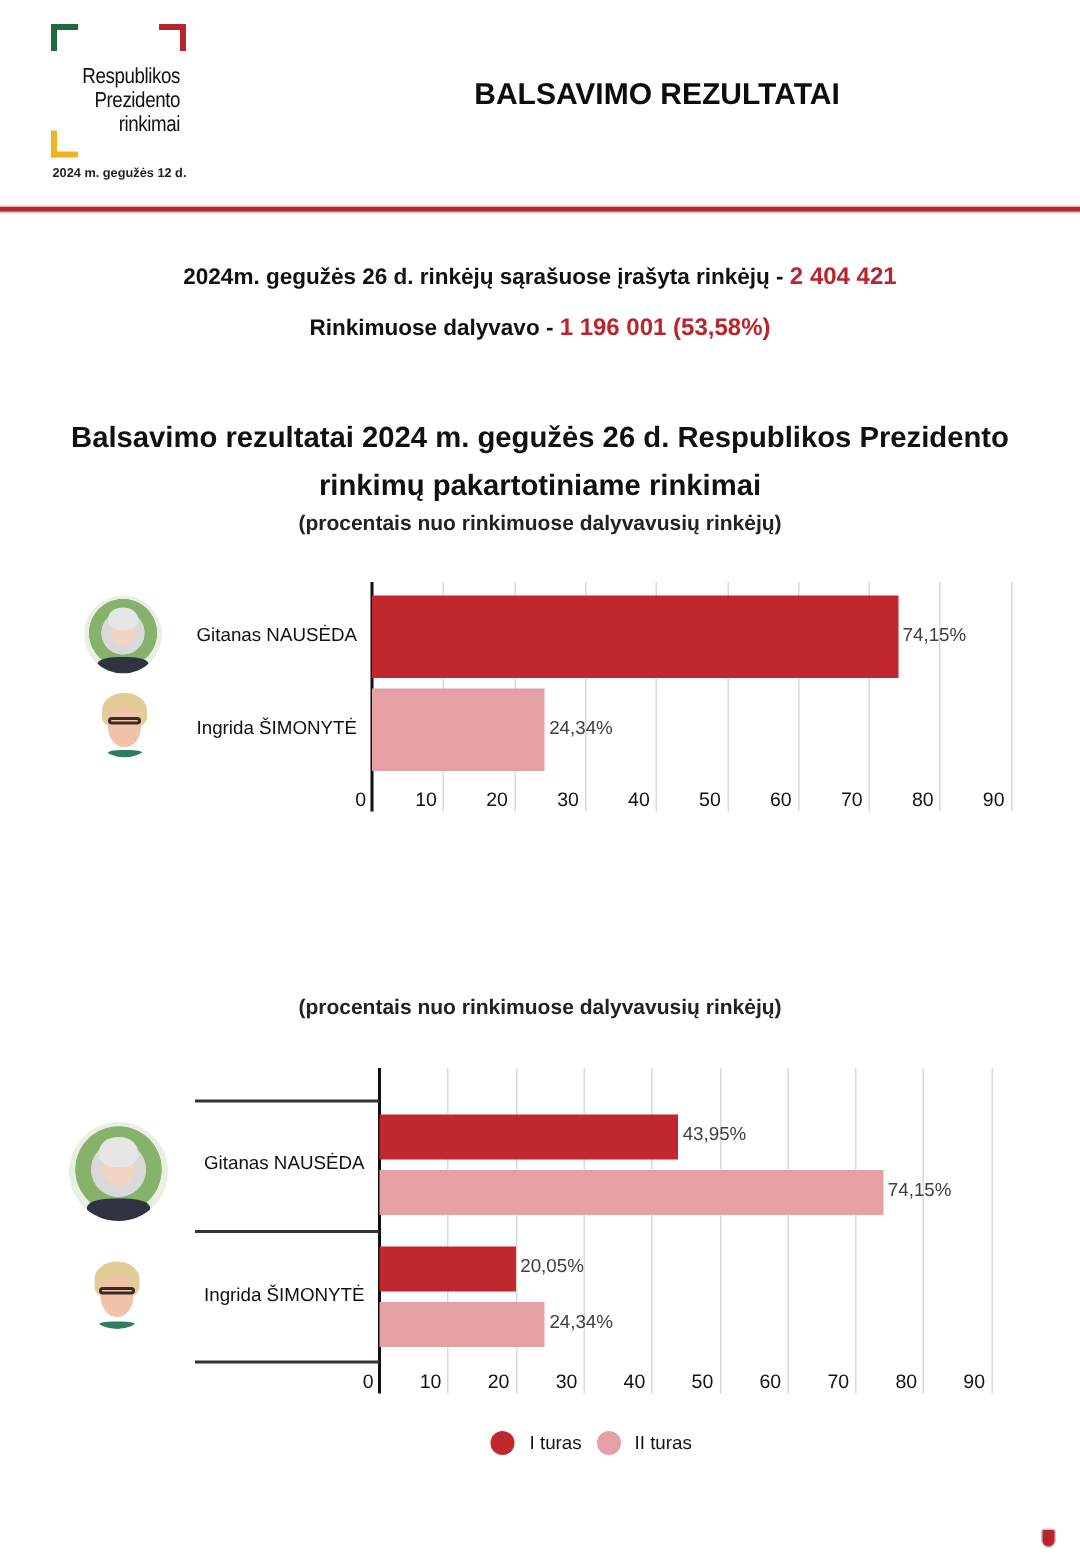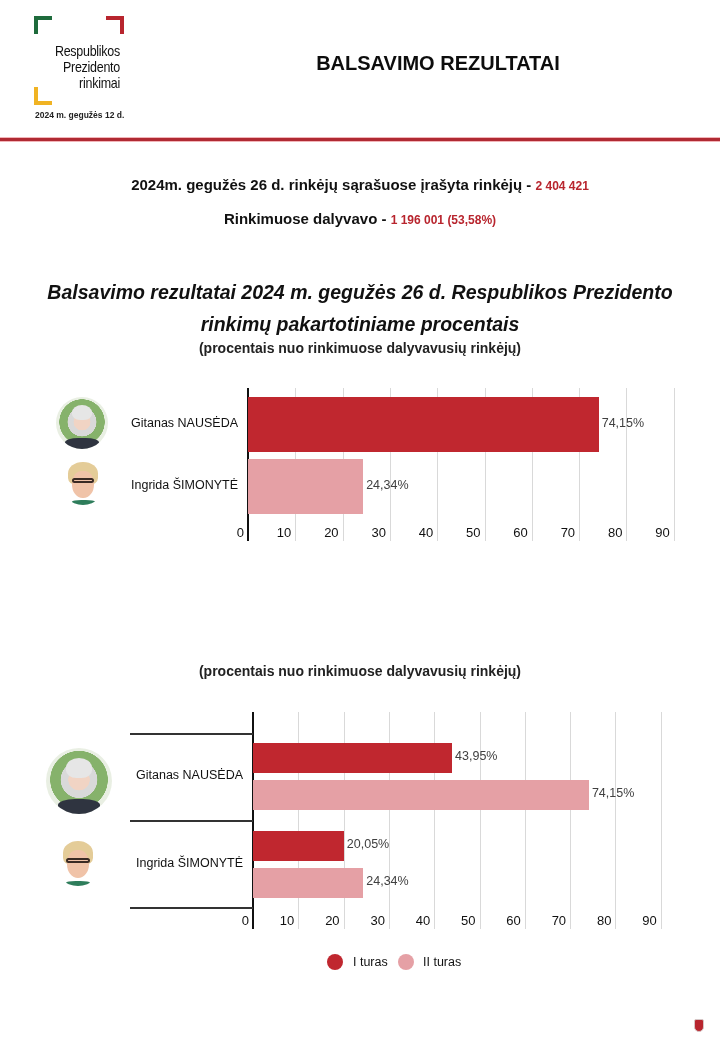--- a/index.html
+++ b/index.html
@@ -17,26 +17,26 @@
   .logo .logo-date { position: absolute; left: 2px; top: 94px; white-space: nowrap; font-size: 8.5px; font-weight: bold; color: #222; }
 
   .main-title { position: absolute; left: 228px; top: 52px; width: 420px; text-align: center;
     font-size: 20px; font-weight: bold; letter-spacing: 0px; color: #0d0d0d; }
 
   .divider { position: absolute; left: 0; top: 138px; width: 720px; height: 3px;
     background: #b02a33; box-shadow: 0 -1px 0 #f2b5b9, 0 1px 0 #f2b5b9; }
 
   
   .stat { position: absolute; left: 0; width: 720px; text-align: center; font-size: 15px; font-weight: bold; color: #111; }
-  .stat .hl { color: #b8252e; font-size: 12px; }
+  .stat .hl { color: #b8252e; font-size: 16px; }
   .stat-1 { top: 176px; }
   .stat-2 { top: 210px; }
 
   
-  .sec-title { position: absolute; left: 0; width: 720px; text-align: center; font-size: 19.5px; font-weight: bold; line-height: 32px; color: #111; font-style: italic; }
+  .sec-title { position: absolute; left: 0; width: 720px; text-align: center; font-size: 19.5px; font-weight: bold; line-height: 32px; color: #111; }
   .sec-sub { position: absolute; left: 0; width: 720px; text-align: center; font-size: 14px; font-weight: bold; color: #222; }
 
   
   .grid-line { position: absolute; width: 1px; background: #d9d9d9; }
   .axis-line { position: absolute; width: 2px; background: #111; }
   .tick-label { position: absolute; font-size: 13px; color: #111; text-align: right; width: 24px; }
   .bar { position: absolute; }
   .bar-label { position: absolute; font-size: 12.5px; color: #404040; white-space: nowrap; }
   .cand-name { position: absolute; font-size: 12.5px; color: #111; text-align: right; white-space: nowrap; }
   .cat-divider { position: absolute; height: 2px; background: #333; }
@@ -80,21 +80,21 @@
 
 <div class="stat stat-1">
   <span>2024m. gegužės 26 d. rinkėjų sąrašuose įrašyta rinkėjų - </span><span class="hl">2 404 421</span>
 </div>
 <div class="stat stat-2">
   <span>Rinkimuose dalyvavo - </span><span class="hl">1 196 001 (53,58%)</span>
 </div>
 
 <div class="sec-title" style="top:276px;">
   <div>Balsavimo rezultatai 2024 m. gegužės 26 d. Respublikos Prezidento</div>
-  <div>rinkimų pakartotiniame procentais</div>
+  <div>rinkimų pakartotiniame rinkimai</div>
 </div>
 <div class="sec-sub" style="top:340px;">(procentais nuo rinkimuose dalyvavusių rinkėjų)</div>
 
 <div id="chart1">
     <div class="grid-line" style="left: 295.3px; top: 388px; height: 153px;"></div>
     <div class="grid-line" style="left: 342.6px; top: 388px; height: 153px;"></div>
     <div class="grid-line" style="left: 389.9px; top: 388px; height: 153px;"></div>
     <div class="grid-line" style="left: 437.2px; top: 388px; height: 153px;"></div>
     <div class="grid-line" style="left: 484.5px; top: 388px; height: 153px;"></div>
     <div class="grid-line" style="left: 531.8px; top: 388px; height: 153px;"></div>

